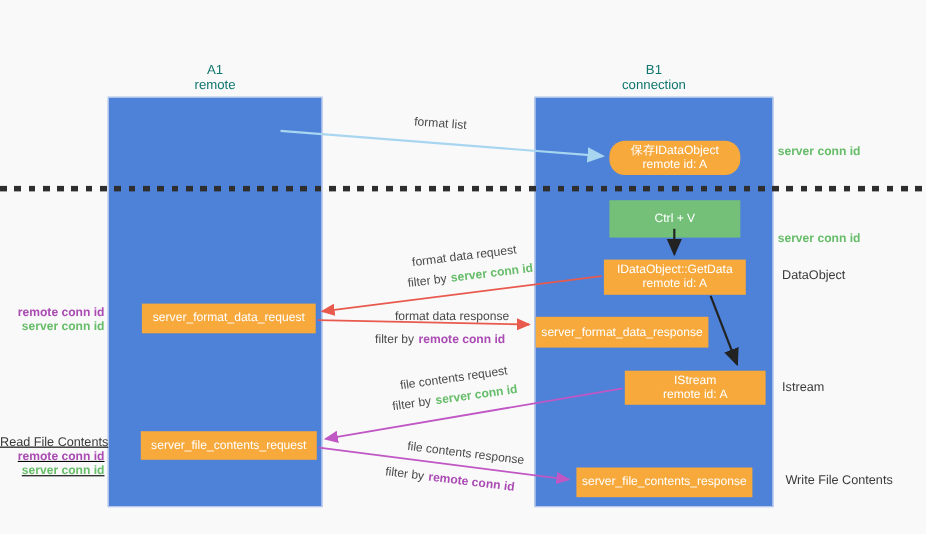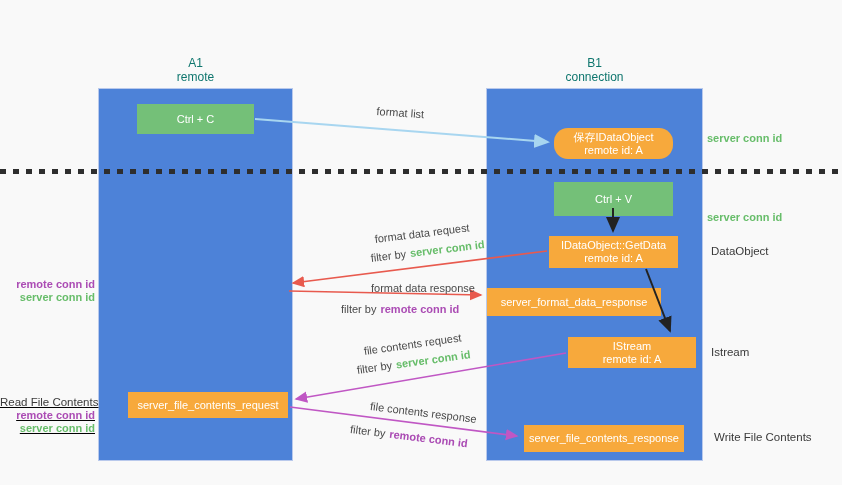--- a/index.html
+++ b/index.html
@@ -23,21 +23,21 @@
   .node{position:absolute;display:flex;flex-direction:column;align-items:center;justify-content:center;
         color:#fff;font-size:11px;line-height:13px;white-space:nowrap;text-align:center;z-index:3;}
   .node.orange{background:#f7a93c;}
   .node.green{background:#74c078;}
 
   #ctrl-c{left:137px;top:104px;width:117px;height:30px;}
   #save-obj{left:554px;top:128px;width:119px;height:31px;border-radius:14px;}
   #ctrl-v{left:554px;top:182px;width:119px;height:34px;}
   #getdata{left:549px;top:236px;width:129px;height:32px;}
   #fmt-req{left:129px;top:276px;width:158px;height:27px;}
-  #fmt-resp{left:487px;top:288px;width:174px;height:28px;}
+  #fmt-resp{left:487px;top:288px;width:157px;height:28px;}
   #istream{left:568px;top:337px;width:128px;height:31px;}
   #file-req{left:128px;top:392px;width:160px;height:26px;}
   #file-resp{left:524px;top:425px;width:160px;height:27px;}
 
   .edge-label{position:absolute;font-size:11px;color:#4a4a4a;white-space:nowrap;z-index:6;transform-origin:left top;}
   .green-text{color:#67bd6a;font-weight:bold;}
   .purple-text{color:#ab4cb4;font-weight:bold;}
   .filter-lead{margin-right:4px;}
 
   .side-label{position:absolute;font-size:11.5px;color:#3a3a3a;white-space:nowrap;z-index:6;}
@@ -62,38 +62,38 @@
   <div id="hdr-b" class="lane-header">
     <div>B1</div>
     <div>connection</div>
   </div>
 
   <div id="lane-a" class="lane"></div>
   <div id="lane-b" class="lane"></div>
 
   <div class="dotted-line"></div>
 
-  <div id="ctrl-c" class="node green">
-    <div>Ctrl + C</div>
-  </div>
 
   <div id="save-obj" class="node orange">
     <div>保存IDataObject</div>
     <div>remote id: A</div>
   </div>
 
   <div id="ctrl-v" class="node green">
     <div>Ctrl + V</div>
   </div>
 
   <div id="getdata" class="node orange">
     <div>IDataObject::GetData</div>
     <div>remote id: A</div>
   </div>
 
+  <div id="fmt-req" class="node orange">
+    <div>server_format_data_request</div>
+  </div>
 
   <div id="fmt-resp" class="node orange">
     <div>server_format_data_response</div>
   </div>
 
   <div id="istream" class="node orange">
     <div>IStream</div>
     <div>remote id: A</div>
   </div>
 
@@ -129,21 +129,21 @@
     <line x1="290" y1="407" x2="517" y2="436" stroke="#c057c4" stroke-width="1.6" marker-end="url(#m-mag)"></line>
   </svg>
 
   <span class="edge-label" style="left:377px;top:105px;transform:rotate(4deg);">format list</span>
 
   <span class="edge-label" style="left:374px;top:233px;transform:rotate(-7deg);">format data request</span>
   <span class="edge-label" style="left:370px;top:252px;transform:rotate(-7deg);">
     <span class="filter-lead">filter by</span><span class="green-text">server conn id</span>
   </span>
 
-  <span class="edge-label" style="left:359px;top:282px;margin-left:12px;">format data response</span>
+  <span class="edge-label" style="left:359px;top:282px;">format data response</span>
   <span class="edge-label" style="left:341px;top:303px;">
     <span class="filter-lead">filter by</span><span class="purple-text">remote conn id</span>
   </span>
 
   <span class="edge-label" style="left:363px;top:345px;transform:rotate(-8deg);">file contents request</span>
   <span class="edge-label" style="left:356px;top:364px;transform:rotate(-8deg);">
     <span class="filter-lead">filter by</span><span class="green-text">server conn id</span>
   </span>
 
   <span class="edge-label" style="left:371px;top:400px;transform:rotate(7deg);">file contents response</span>

